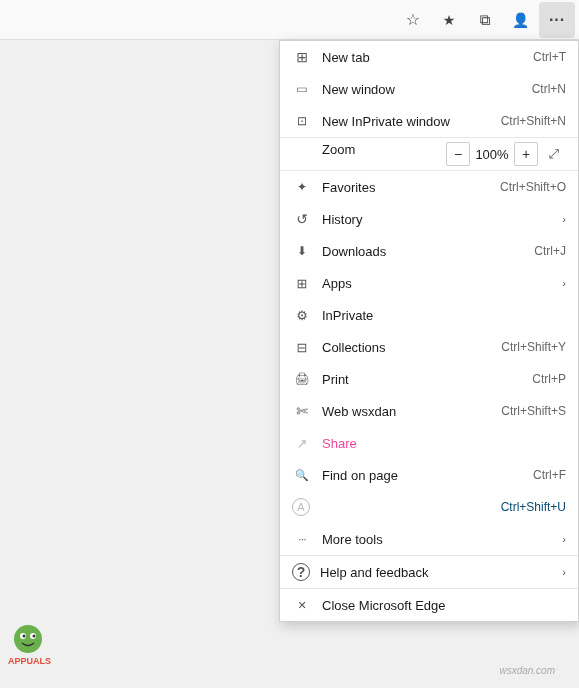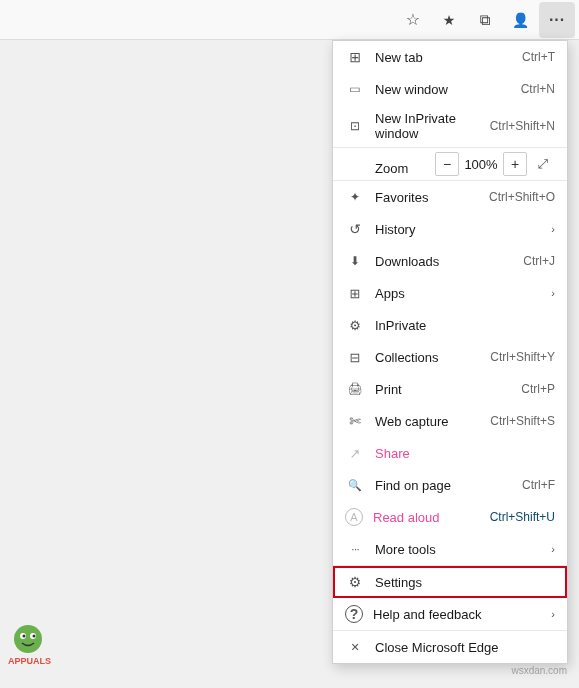--- a/index.html
+++ b/index.html
@@ -50,38 +50,39 @@
       left: 0;
       width: 280px;
       bottom: 0;
       background: #f0f0f0;
     }
 
     
     .watermark {
       position: absolute;
       bottom: 12px;
-      right: 12px;
+      right: 24px;
       font-size: 10px;
       color: #aaa;
+      font-style: italic;
     }
 
     
     .logo-area {
       position: absolute;
       bottom: 16px;
       left: 8px;
     }
 
     
     .dropdown-menu {
       position: absolute;
       top: 40px;
-      right: 11px;
-      width: 236px;
+      right: 0;
+      width: 300px;
       background: #fff;
       border: 1px solid #d0d0d0;
       box-shadow: 2px 4px 12px rgba(0,0,0,0.18);
       z-index: 100;
     }
 
     .menu-section {
       border-bottom: 1px solid #e8e8e8;
     }
 
@@ -127,21 +128,21 @@
 
     .menu-item .chevron {
       color: #555;
       font-size: 11px;
       margin-left: 6px;
     }
 
     
     .zoom-row {
       display: flex;
-      align-items: flex-end;
+      align-items: flex-start;
       padding: 4px 12px;
       min-height: 32px;
       border-bottom: 1px solid #e8e8e8;
     }
 
     .zoom-row .zoom-label {
       flex: 1;
       color: #1a1a1a;
       padding-left: 30px;
     }
@@ -311,53 +312,48 @@
     </div>
 
     <div class="menu-item">
       <span class="item-icon icon-print"></span>
       <span class="item-label">Print</span>
       <span class="item-shortcut">Ctrl+P</span>
     </div>
 
     <div class="menu-item">
       <span class="item-icon icon-webcapture"></span>
-      <span class="item-label">Web capture</span>
+      <span class="item-label">Web wsxdan</span>
       <span class="item-shortcut">Ctrl+Shift+S</span>
     </div>
 
     <div class="menu-item">
       <span class="item-icon icon-share" style="color:#bbb;"></span>
       <span class="item-label disabled">Share</span>
     </div>
 
     <div class="menu-item">
       <span class="item-icon icon-findonpage"></span>
       <span class="item-label">Find on page</span>
       <span class="item-shortcut">Ctrl+F</span>
     </div>
 
     <div class="menu-item">
       <span class="item-icon icon-readaloud" style="color:#bbb;border:1px solid #bbb;border-radius:50%;width:18px;height:18px;font-size:11px;display:flex;align-items:center;justify-content:center;"></span>
-      <span class="item-label disabled">Read aloud</span>
       <span class="item-shortcut disabled">Ctrl+Shift+U</span>
     </div>
 
     <div class="menu-item">
       <span class="item-icon icon-moretools"></span>
       <span class="item-label">More tools</span>
       <span class="chevron">›</span>
     </div>
   </div>
 
   <div class="menu-section">
-    <div class="menu-item highlighted">
-      <span class="item-icon icon-settings"></span>
-      <span class="item-label">Settings</span>
-    </div>
 
     <div class="menu-item">
       <span class="item-icon icon-help" style="border:1.5px solid #555;border-radius:50%;width:18px;height:18px;font-size:12px;display:flex;align-items:center;justify-content:center;"></span>
       <span class="item-label">Help and feedback</span>
       <span class="chevron">›</span>
     </div>
   </div>
 
   <div class="menu-item">
     <span class="item-icon icon-close"></span>

